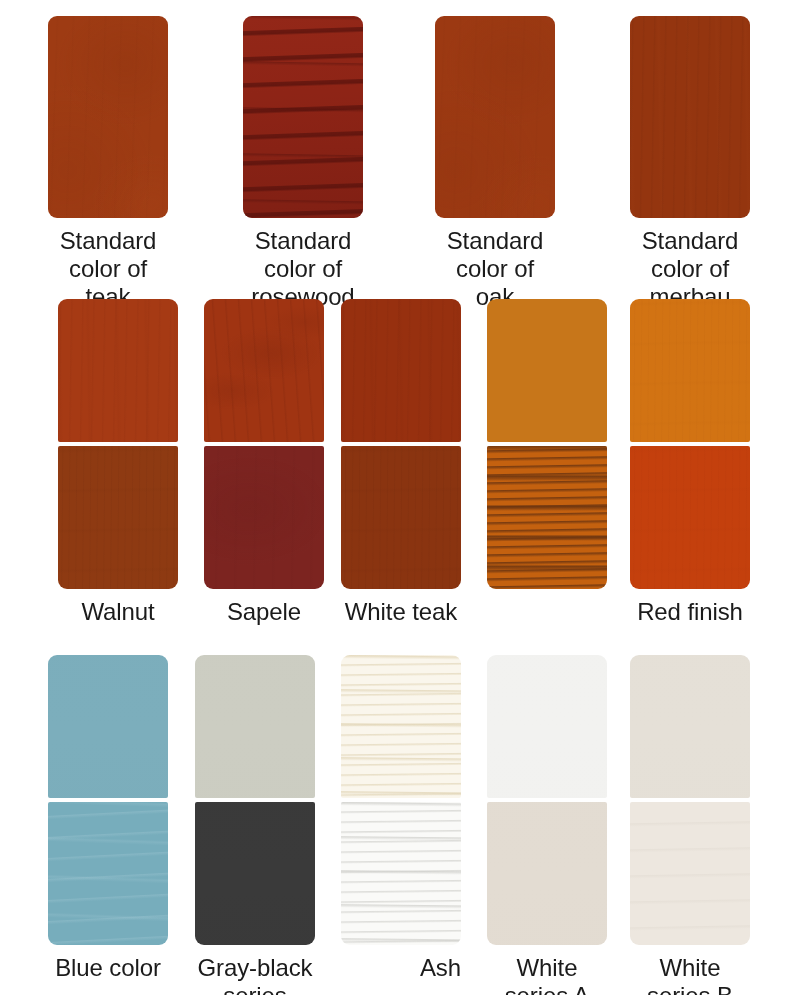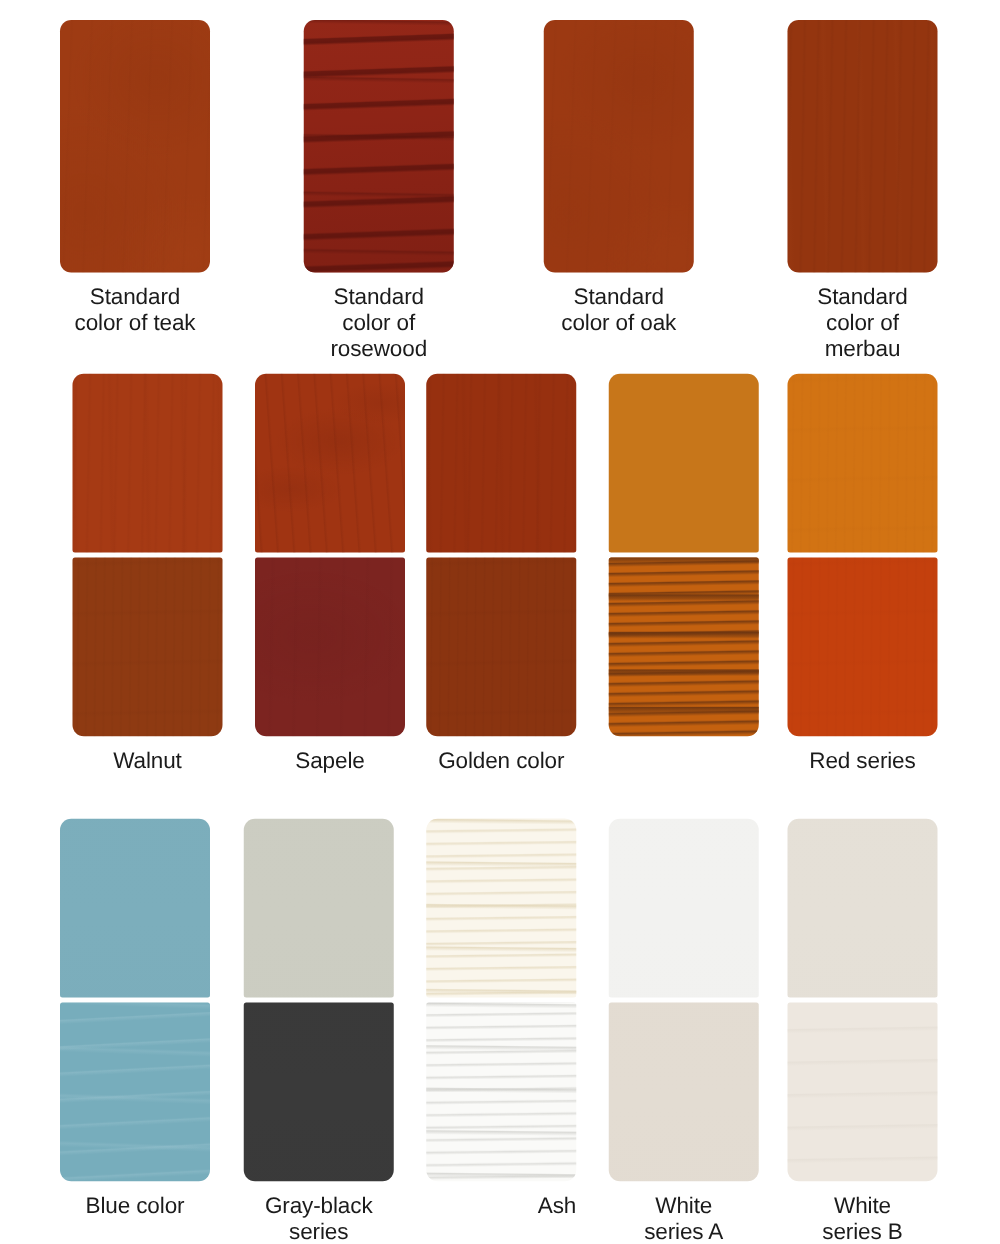--- a/index.html
+++ b/index.html
@@ -63,21 +63,21 @@
     position: absolute;
     inset: -10%;
     width: 120%;
     height: 120%;
   }
 
   
   .label {
     text-align: center;
     color: #1b1b1b;
-    font-size: 18px;
+    font-size: 24px;
     line-height: 1.16;
     letter-spacing: -0.1px;
     white-space: pre-line;
     font-weight: 400;
   }
 
   .row-top .label { margin-top: 9px; }
   .row-mid .label { margin-top: 9px; }
   .row-bot .label { margin-top: 9px; }
 </style>
@@ -143,21 +143,21 @@
       <div class="cell" style="position: absolute; left: 341px; width: 120px;">
         <div class="swatch split" style="width: 120px;">
           <div class="half top" style="height: 143px; background: rgb(151, 48, 15);">
             <div class="tex" style="background: repeating-linear-gradient(91deg, rgba(0, 0, 0, 0) 0px, rgba(0, 0, 0, 0) 3px, rgba(115, 32, 10, 0.12) 4px, rgba(0, 0, 0, 0) 6px, rgba(0, 0, 0, 0) 11px), repeating-linear-gradient(89deg, rgba(0, 0, 0, 0) 0px, rgba(0, 0, 0, 0) 13px, rgba(115, 32, 10, 0.082) 15px, rgba(0, 0, 0, 0) 18px, rgba(0, 0, 0, 0) 29px);"></div>
           </div>
           <div class="gap"></div>
           <div class="half bot" style="height: 143px; background: rgb(138, 52, 16);">
             <div class="tex" style="background: repeating-linear-gradient(90.5deg, rgba(0, 0, 0, 0) 0px, rgba(0, 0, 0, 0) 2px, rgba(104, 35, 11, 0.125) 3px, rgba(0, 0, 0, 0) 4px, rgba(0, 0, 0, 0) 7px), repeating-linear-gradient(179deg, rgba(0, 0, 0, 0) 0px, rgba(0, 0, 0, 0) 17px, rgba(104, 35, 11, 0.067) 19px, rgba(0, 0, 0, 0) 22px, rgba(0, 0, 0, 0) 40px);"></div>
           </div>
         </div>
-        <div class="label">Golden color</div>
+        <div class="label">White teak</div>
       </div>
       <div class="cell" style="position: absolute; left: 487px; width: 120px;">
         <div class="swatch split" style="width: 120px;">
           <div class="half top" style="height: 143px; background: rgb(199, 118, 26);">
             <div class="tex" style=""></div>
           </div>
           <div class="gap"></div>
           <div class="half bot" style="height: 143px; background: rgb(196, 97, 15);">
             <div class="tex" style="background: repeating-linear-gradient(179deg, rgba(0, 0, 0, 0) 0px, rgba(0, 0, 0, 0) 2px, rgba(107, 52, 16, 0.808) 3px, rgba(107, 52, 16, 0.57) 4px, rgba(0, 0, 0, 0) 6px, rgba(0, 0, 0, 0) 8px), repeating-linear-gradient(rgba(0, 0, 0, 0) 0px, rgba(0, 0, 0, 0) 13px, rgba(107, 52, 16, 0.855) 14px, rgba(107, 52, 16, 0.475) 17px, rgba(0, 0, 0, 0) 19px, rgba(0, 0, 0, 0) 30px);"></div>
           </div>
@@ -166,21 +166,21 @@
       <div class="cell" style="position: absolute; left: 630px; width: 120px;">
         <div class="swatch split" style="width: 120px;">
           <div class="half top" style="height: 143px; background: rgb(210, 115, 19);">
             <div class="tex" style="background: repeating-linear-gradient(90.5deg, rgba(0, 0, 0, 0) 0px, rgba(0, 0, 0, 0) 2px, rgba(172, 86, 13, 0.09) 3px, rgba(0, 0, 0, 0) 4px, rgba(0, 0, 0, 0) 7px), repeating-linear-gradient(179deg, rgba(0, 0, 0, 0) 0px, rgba(0, 0, 0, 0) 17px, rgba(172, 86, 13, 0.047) 19px, rgba(0, 0, 0, 0) 22px, rgba(0, 0, 0, 0) 40px);"></div>
           </div>
           <div class="gap"></div>
           <div class="half bot" style="height: 143px; background: rgb(196, 64, 13);">
             <div class="tex" style="background: repeating-linear-gradient(90.5deg, rgba(0, 0, 0, 0) 0px, rgba(0, 0, 0, 0) 2px, rgba(158, 46, 8, 0.082) 3px, rgba(0, 0, 0, 0) 4px, rgba(0, 0, 0, 0) 7px), repeating-linear-gradient(179deg, rgba(0, 0, 0, 0) 0px, rgba(0, 0, 0, 0) 17px, rgba(158, 46, 8, 0.043) 19px, rgba(0, 0, 0, 0) 22px, rgba(0, 0, 0, 0) 40px);"></div>
           </div>
         </div>
-        <div class="label">Red series</div>
+        <div class="label">Red finish</div>
       </div>
     </div>
   <div class="row row-bot" id="row2" style="top: 655px;">
       <div class="cell" style="position: absolute; left: 48px; width: 120px;">
         <div class="swatch split" style="width: 120px;">
           <div class="half top" style="height: 143px; background: rgb(124, 174, 188);">
             <div class="tex" style="background: linear-gradient(rgba(111, 163, 178, 0.035), rgba(0, 0, 0, 0) 55%, rgba(111, 163, 178, 0.05));"></div>
           </div>
           <div class="gap"></div>
           <div class="half bot" style="height: 143px; background: rgb(119, 173, 188);">

